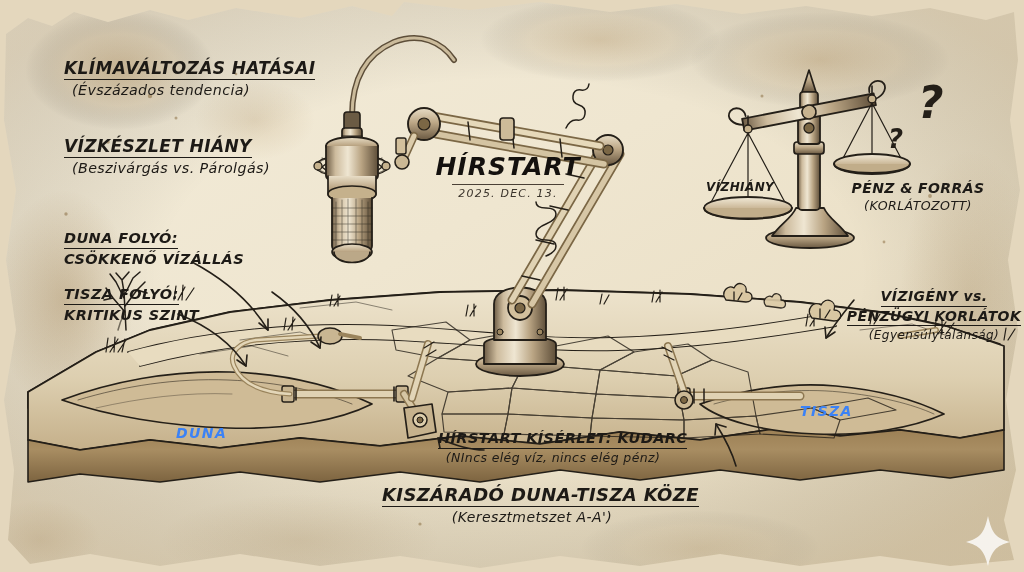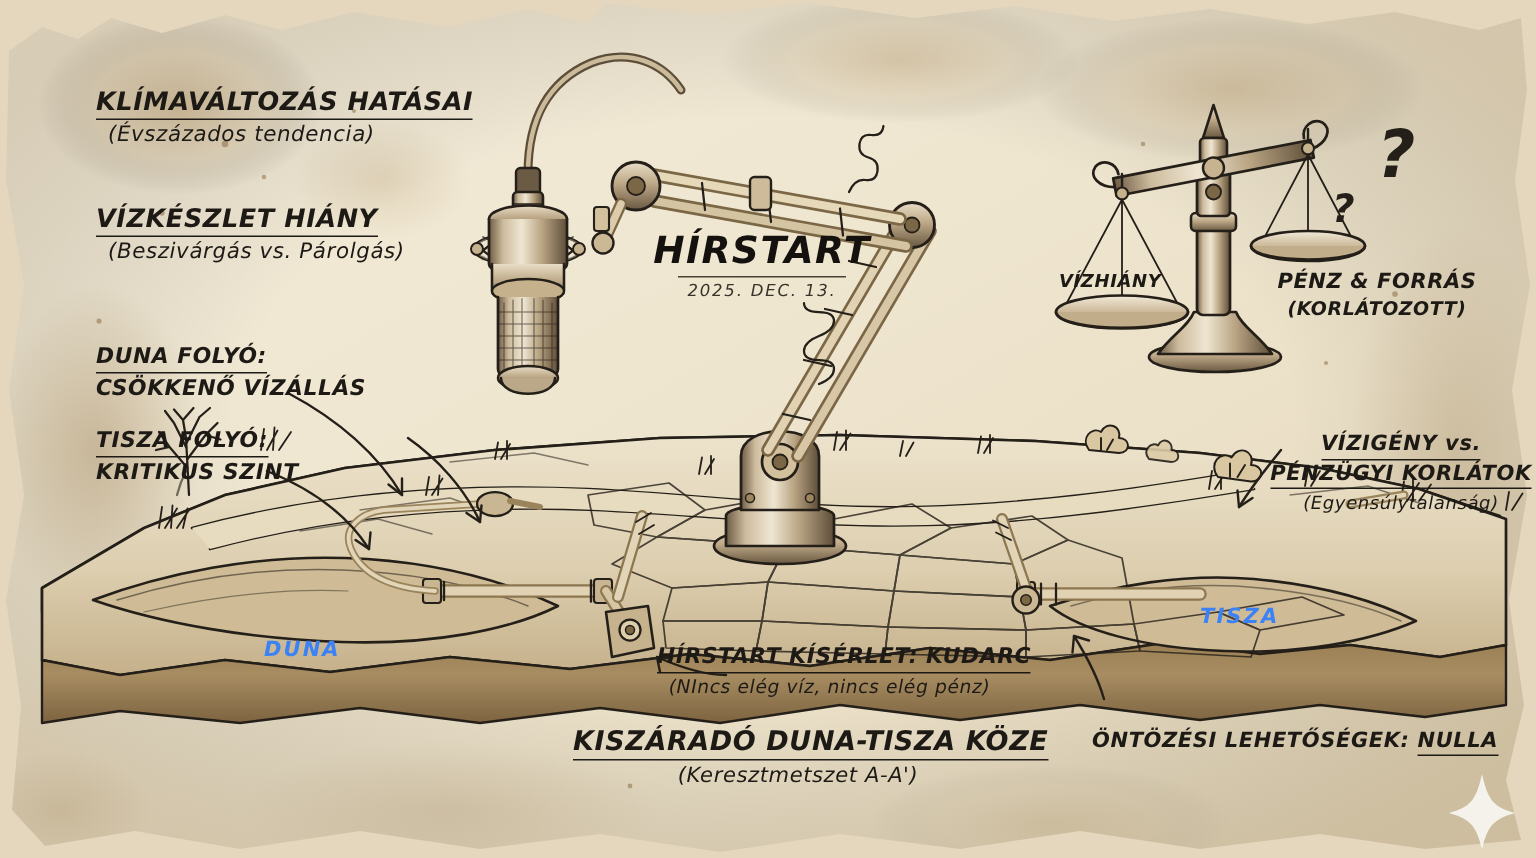--- a/index.html
+++ b/index.html
@@ -443,40 +443,37 @@
     <div class="rule"></div>
     <div class="t3">2025. DEC. 13.</div>
   </div>
 
   <div class="lbl ctr" style="left:706px;top:180px;font-size:12px;width:86px;text-align:left;">
     <span style="font-weight:700;">VÍZHIÁNY</span>
   </div>
 
   <div class="lbl ctr" style="left:838px;top:180px;font-size:14px;width:160px;text-align:center;">
     <span style="font-weight:700;">PÉNZ &amp; FORRÁS</span>
-    <span class="sub" style="font-weight:700;font-size:.9em;">(KORLÁTOZOTT)</span>
+    <span class="sub" style="font-weight:400;font-size:.9em;">(KORLÁTOZOTT)</span>
   </div>
 
   <div class="lbl ctr" style="left:846px;top:288px;font-size:14px;width:176px;text-align:center;">
     <span class="hd" style="font-size:14px;">VÍZIGÉNY vs.</span><br>
     <span class="hd" style="font-size:14px;margin-top:1px;">PÉNZÜGYI KORLÁTOK</span>
     <span class="sub" style="font-size:.86em;">(Egyensúlytalanság)</span>
   </div>
 
   <div class="terr" style="left:176px;top:425px;font-size:14px;">DUNA</div>
 
   <div class="terr" style="left:800px;top:403px;font-size:14px;">TISZA</div>
 
   <div class="lbl ctr" style="left:438px;top:430px;font-size:14.5px;width:230px;text-align:center;">
     <span class="hd">HÍRSTART KÍSÉRLET: KUDARC</span>
     <span class="sub" style="font-size:.86em;">(NIncs elég víz, nincs elég pénz)</span>
   </div>
 
-  <div class="lbl" style="left:728px;top:486px;font-size:14px;">
-    <span style="font-weight:700;">ÖNTÖZÉSI LEHETŐSÉGEK: </span><span class="u" style="font-weight:700;">NULLA</span>
-  </div>
 
   <div class="lbl ctr" style="left:382px;top:484px;font-size:18px;width:300px;text-align:center;">
     <span class="hd">KISZÁRADÓ DUNA-TISZA KÖZE</span>
     <span class="sub" style="font-size:.78em;">(Keresztmetszet A-A')</span>
   </div>
 
 </div>
 
 </body></html>

